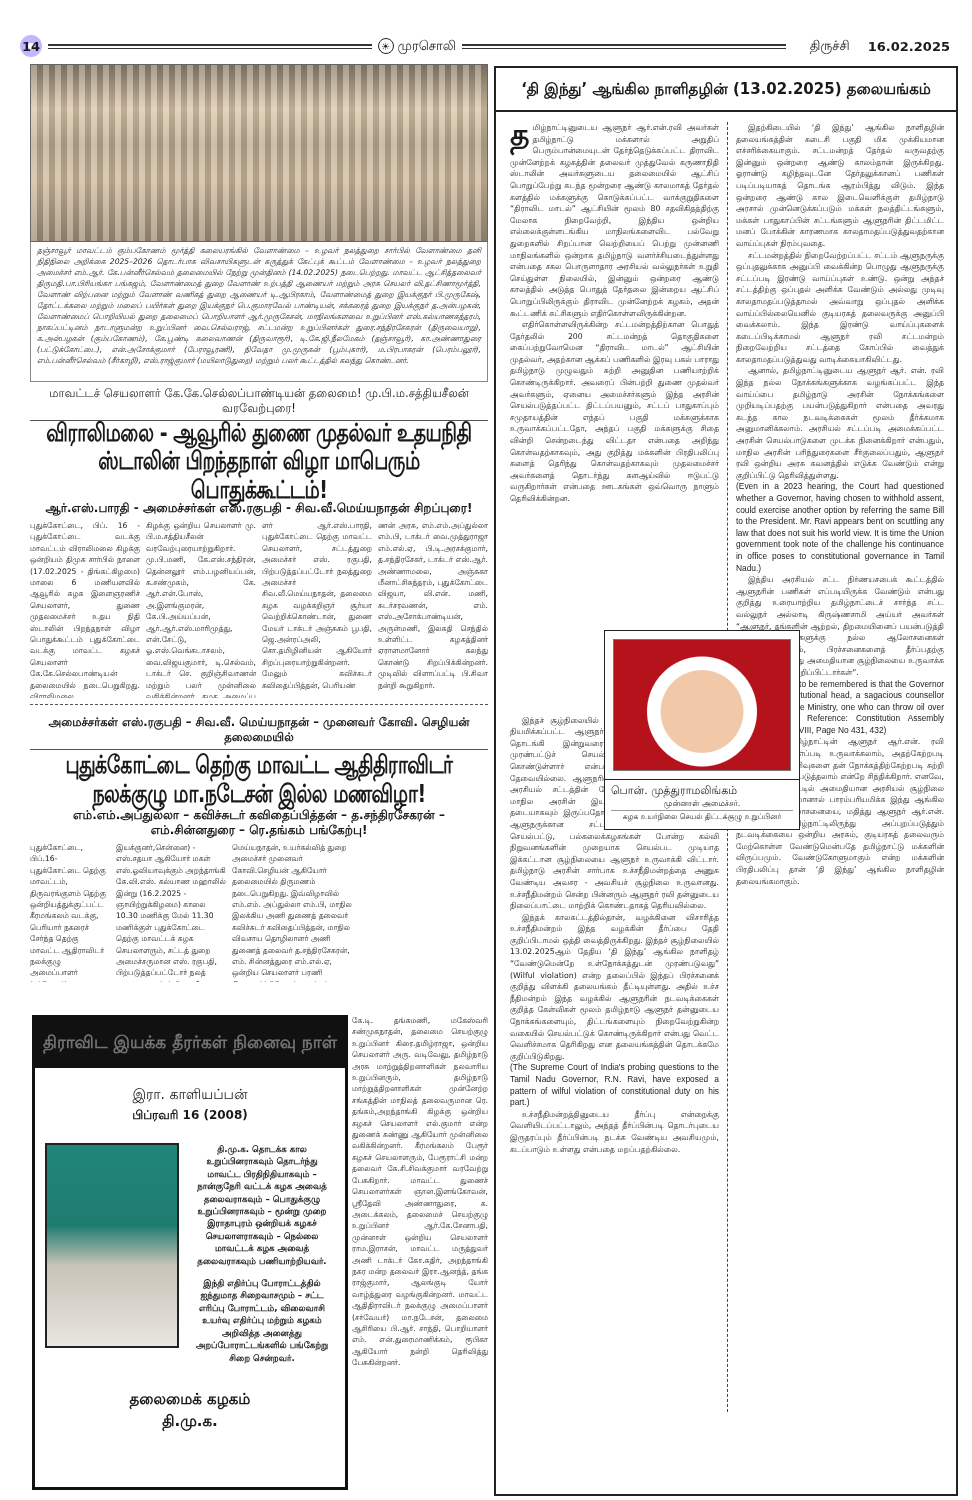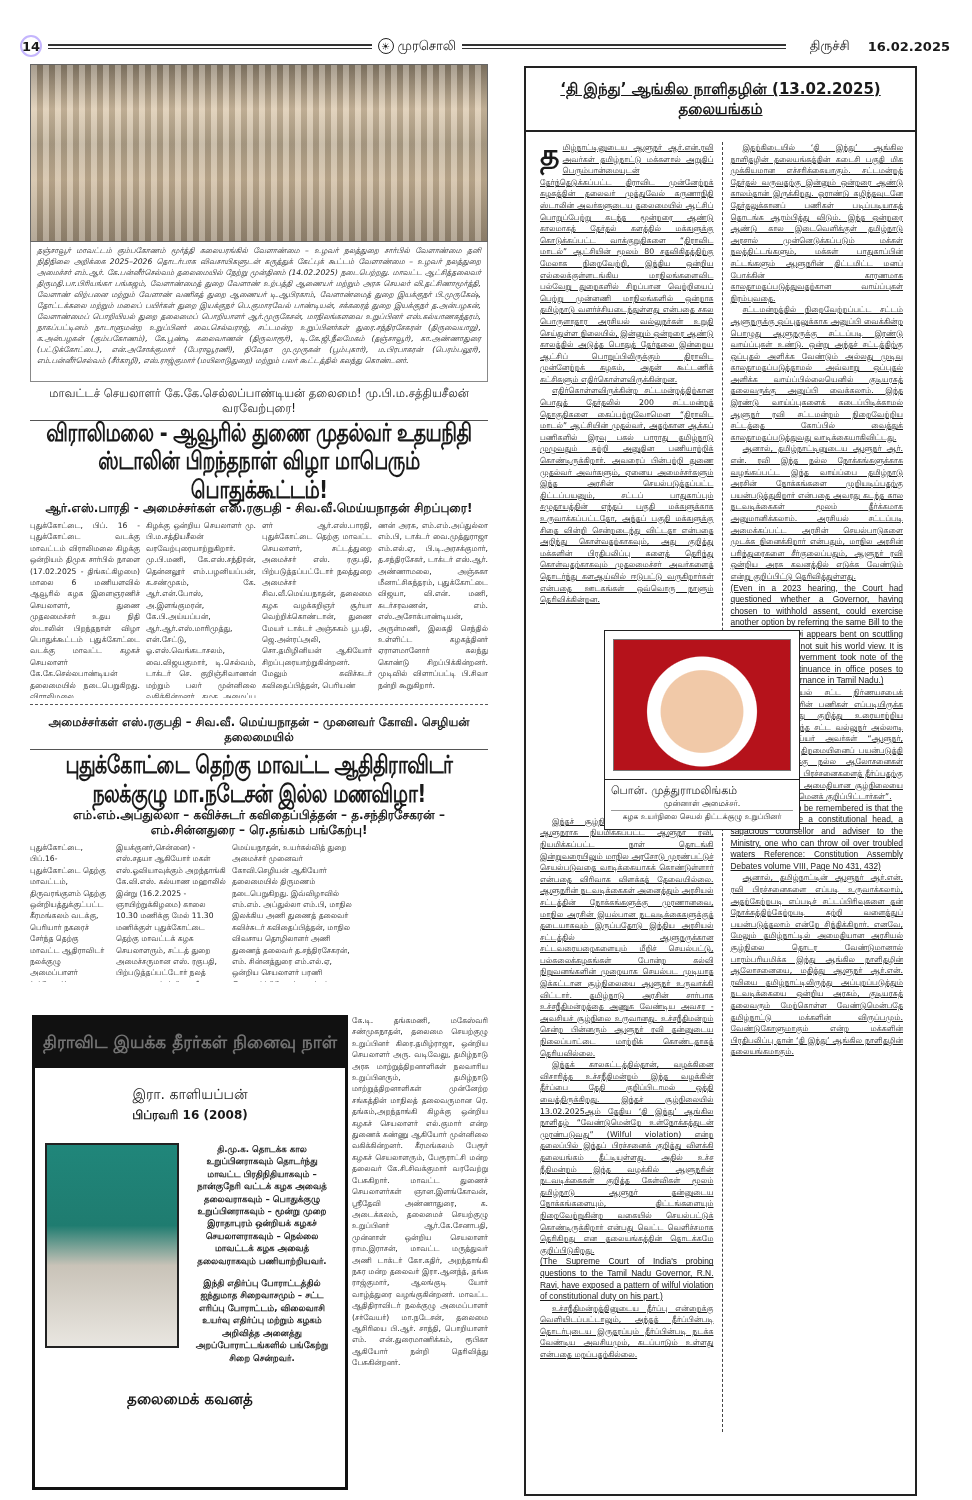--- a/index.html
+++ b/index.html
@@ -1,18 +1,18 @@
 <!DOCTYPE html>
 <html><head>
 <meta charset="utf-8">
 <style>
   * { box-sizing: border-box; margin: 0; padding: 0; }
   body { width: 972px; height: 1500px; background: #ffffff; font-family: "DejaVu Sans", sans-serif; color: #1a1a1a; position: relative; overflow: hidden; }
   .masthead { position: absolute; top: 34px; left: 20px; right: 22px; height: 24px; display: flex; align-items: center; }
-  .page-no { width: 22px; height: 22px; border: 2px solid #c4b5fd; border-radius: 50%; font-weight: bold; font-size: 13px; display: flex; align-items: center; justify-content: center; }
+  .page-no { width: 22px; height: 22px; border: 8px solid #c4b5fd; border-radius: 50%; font-weight: bold; font-size: 13px; display: flex; align-items: center; justify-content: center; }
   .rule { flex: 1; height: 5px; border-top: 2px solid #333; border-bottom: 1px solid #333; margin: 0 6px; }
   .logo { display: flex; align-items: center; gap: 4px; font-size: 13px; }
   .logo-icon { width: 16px; height: 16px; border: 1.5px solid #222; border-radius: 50%; font-size: 10px; display:flex;align-items:center;justify-content:center; }
   .city { font-size: 13px; margin-left: 18px; margin-right: 18px; }
   .date { font-size: 13px; font-weight: bold; }
 
   .left-col { position: absolute; left: 30px; top: 64px; width: 458px; }
   .photo-box { height: 178px; background: linear-gradient(180deg,#8a7d6a 0%, #d9c5a8 25%, #b9a98f 45%, #cdb89a 65%, #9c8c76 100%); border: 1px solid #666; position: relative; overflow: hidden; }
   .photo-box .crowd { position:absolute; inset:0; background: repeating-linear-gradient(90deg, rgba(255,255,255,.25) 0 6px, rgba(0,0,0,.12) 6px 12px); }
   .photo-caption { border: 1px solid #888; border-top: none; font-size: 7.6px; line-height: 11px; padding: 3px 6px; height: 140px; overflow: hidden; text-align: justify; font-style: italic; }
@@ -29,21 +29,21 @@
   .memorial-banner { background: #111; color: #737373; font-size: 17px; font-weight: bold; text-align: center; padding: 14px 4px; }
   .memorial-name { text-align: center; font-size: 14px; font-weight: normal; margin-top: 18px; }
   .memorial-date { text-align: center; font-size: 12px; font-weight: bold; margin-top: 4px; }
   .memorial-body { display: flex; gap: 10px; margin-top: 20px; padding: 0 10px; }
   .portrait { width: 134px; height: 205px; border: 2px solid #222; background: linear-gradient(180deg,#20867a 0%,#1f7c70 40%, #c9c3b8 60%, #e9e6e0 100%); }
   .bio { flex: 1; font-size: 8.6px; font-weight: bold; line-height: 12.4px; text-align: center; }
   .bio p { margin-bottom: 10px; }
   .memorial-sign { text-align: center; font-size: 15px; font-weight: bold; margin-top: 14px; line-height: 22px; }
   .mid-col-snippet { position: absolute; left: 352px; top: 1015px; width: 136px; height: 420px; font-size: 7.6px; line-height: 11.4px; overflow: hidden; text-align: justify; }
 
-  .right-panel { position: absolute; left: 524px; top: 66px; width: 393px; height: 1430px; border: 2px solid #222; text-decoration: underline; }
+  .right-panel { position: absolute; left: 494px; top: 66px; width: 464px; height: 1430px; border: 2px solid #222; }
   .rp-kicker { font-size: 15px; font-weight: bold; text-align: center; padding: 12px 0 10px; border-bottom: 2px solid #222; }
   .rp-headline { background: #111; color: #fff; font-size: 19px; font-weight: bold; text-align: center; padding: 10px 0; transform-origin: center; letter-spacing: -0.5px; }
   .rp-body { display: grid; grid-template-columns: 1fr 1fr; gap: 0; padding: 10px 4px 0 6px; }
   .rp-c { font-size: 7.8px; line-height: 11.6px; text-align: justify; padding: 0 8px; height: 1290px; overflow: hidden; }
   .rp-c + .rp-c { border-left: 1.5px dashed #444; }
   .dropcap { float: left; font-size: 30px; font-weight: bold; line-height: 26px; margin-right: 3px; }
   .en { font-family: "Liberation Sans", sans-serif; font-size: 8.4px; }
   .profile-box { position: absolute; left: 604px; top: 630px; width: 196px; height: 200px; border: 1.5px solid #222; background: #fff; }
   .profile-photo { margin: 8px; height: 132px; background: radial-gradient(circle at 50% 55%, #f1c9a8 0 36%, #fff 37% 48%, #b5121b 49% 100%); border: 1px solid #777; }
   .profile-name { font-size: 11px; font-weight: normal; padding: 4px 6px 0; border-top: 1.5px solid #222; }
@@ -97,21 +97,22 @@
   <div class="memorial-name">இரா. காளியப்பன்</div>
   <div class="memorial-date">பிப்ரவரி 16 (2008)</div>
   <div class="memorial-body">
     <div class="portrait"></div>
     <div class="bio">
       <p>தி.மு.க. தொடக்க கால உறுப்பினராகவும் தொடர்ந்து மாவட்ட பிரதிநிதியாகவும் – நான்குநேரி வட்டக் கழக அவைத் தலைவராகவும் – பொதுக்குழு உறுப்பினராகவும் – மூன்று முறை இராதாபுரம் ஒன்றியக் கழகச் செயலாளராகவும் – நெல்லை மாவட்டக் கழக அவைத் தலைவராகவும் பணியாற்றியவர்.</p>
       <p>இந்தி எதிர்ப்பு போராட்டத்தில் ஐந்துமாத சிறைவாசமும் – சட்ட எரிப்பு போராட்டம், விலைவாசி உயர்வு எதிர்ப்பு மற்றும் கழகம் அறிவித்த அனைத்து அறப்போராட்டங்களில் பங்கேற்று சிறை சென்றவர்.</p>
     </div>
   </div>
   <div class="memorial-sign">
-    <div>தலைமைக் கவனத்</div>
+    <div>தலைமைக் கழகம்</div>
+    <div>தி.மு.க.</div>
   </div>
 </div>
 <div class="mid-col-snippet">கே.டி. தங்கமணி, மகேஸ்வரி சண்முகநாதன், தலைமை செயற்குழு உறுப்பினர் கிரை.தமிழ்ராஜா, ஒன்றிய செயலாளர் அரு. வடிவேலு, தமிழ்நாடு அரசு மாற்றுத்திறனாளிகள் நலவாரிய உறுப்பினரும், தமிழ்நாடு மாற்றுத்திறனாளிகள் முன்னேற்ற சங்கத்தின் மாநிலத் தலைவருமான ரெ. தங்கம்,அறந்தாங்கி கிழக்கு ஒன்றிய கழகச் செயலாளர் எல்.குமார் என்ற துணைக் கண்ணு ஆகியோர் முன்னிலை வகிக்கின்றனர். கீரமங்கலம் பேரூர் கழகச் செயலாளரும், பேரூராட்சி மன்ற தலைவர் கே.சி.சிவக்குமார் வரவேற்று பேசுகிறார். மாவட்ட துணைச் செயலாளர்கள் ஞான.இளங்கோவன், ஸ்ரீதேவி அண்ணாதுரை, க. அடைக்கலம், தலைமைச் செயற்குழு உறுப்பினர் ஆர்.கே.சேனாபதி, முன்னாள் ஒன்றிய செயலாளர் ராம.இராசன், மாவட்ட மருத்துவர் அணி டாக்டர் கோ.கதிர், அறந்தாங்கி நகர மன்ற தலைவர் இரா.ஆனந்த், தங்க ராஜ்குமார், ஆலங்குடி யோர் வாழ்த்துரை வழங்குகின்றனர். மாவட்ட ஆதிதிராவிடர் நலக்குழு அமைப்பாளர் (சர்வேயர்) மா.நடேசன், தலைமை ஆசிரியை பி.ஆர். சாந்தி, பொறியாளர் எம். என்.துரைமாணிக்கம், ரூபிகா ஆகியோர் நன்றி தெரிவித்து பேசுகின்றனர்.</div>
 
 <div class="right-panel">
   <div class="rp-kicker">‘தி இந்து’ ஆங்கில நாளிதழின் (13.02.2025) தலையங்கம்</div>
   <div class="rp-body">
     <div class="rp-c">
       <p><span class="dropcap">த</span><span>மிழ்நாட்டினுடைய ஆளுநர் ஆர்.என்.ரவி அவர்கள் தமிழ்நாட்டு மக்களால் அறுதிப் பெரும்பான்மையுடன் தேர்ந்தெடுக்கப்பட்ட திராவிட முன்னேற்றக் கழகத்தின் தலைவர் முத்துவேல் கருணாநிதி ஸ்டாலின் அவர்களுடைய தலைமையில் ஆட்சிப் பொறுப்பேற்று கடந்த மூன்றரை ஆண்டு காலமாகத் தேர்தல் களத்தில் மக்களுக்கு கொடுக்கப்பட்ட வாக்குறுதிகளை “திராவிட மாடல்” ஆட்சியின் மூலம் 80 சதவிகிதத்திற்கு மேலாக நிறைவேற்றி, இந்திய ஒன்றிய எல்லைக்குள்ளடங்கிய மாநிலங்களைவிட பல்வேறு துறைகளில் சிறப்பான வெற்றியைப் பெற்று முன்னணி மாநிலங்களில் ஒன்றாக தமிழ்நாடு வளர்ச்சியடைந்துள்ளது என்பதை சகல பொருளாதார அரசியல் வல்லுநர்கள் உறுதி செய்துள்ள நிலையில், இன்னும் ஒன்றரை ஆண்டு காலத்தில் அடுத்த பொதுத் தேர்தலை இன்றைய ஆட்சிப் பொறுப்பிலிருக்கும் திராவிட முன்னேற்றக் கழகம், அதன் கூட்டணிக் கட்சிகளும் எதிர்கொள்ளவிருக்கின்றன.</span></p>
       <p style="text-indent:12px">எதிர்கொள்ளவிருக்கின்ற சட்டமன்றத்திற்கான பொதுத் தேர்தலில் 200 சட்டமன்றத் தொகுதிகளை கைப்பற்றுவோமென “திராவிட மாடல்” ஆட்சியின் முதல்வர், அதற்கான ஆக்கப் பணிகளில் இரவு பகல் பாராது தமிழ்நாடு முழுவதும் சுற்றி அனுதின பணியாற்றிக் கொண்டிருக்கிறார். அவரைப் பின்பற்றி துணை முதல்வர் அவர்களும், ஏனைய அமைச்சர்களும் இந்த அரசின் செயல்படுத்தப்பட்ட திட்டப்பயனும், சட்டப் பாதுகாப்பும் சமுதாயத்தின் எந்தப் பகுதி மக்களுக்காக உருவாக்கப்பட்டதோ, அந்தப் பகுதி மக்களுக்கு சிதை வின்றி சென்றடைந்து விட்டதா என்பதை அறிந்து கொள்வதற்காகவும், அது குறித்து மக்களின் பிரதிபலிப்பு களைத் தெரிந்து கொள்வதற்காகவும் முதலமைச்சர் அவர்களைத் தொடர்ந்து களஆய்வில் ஈடுபட்டு வருகிறார்கள் என்பதை ஊடகங்கள் ஒவ்வொரு நாளும் தெரிவிக்கின்றன.</p>

